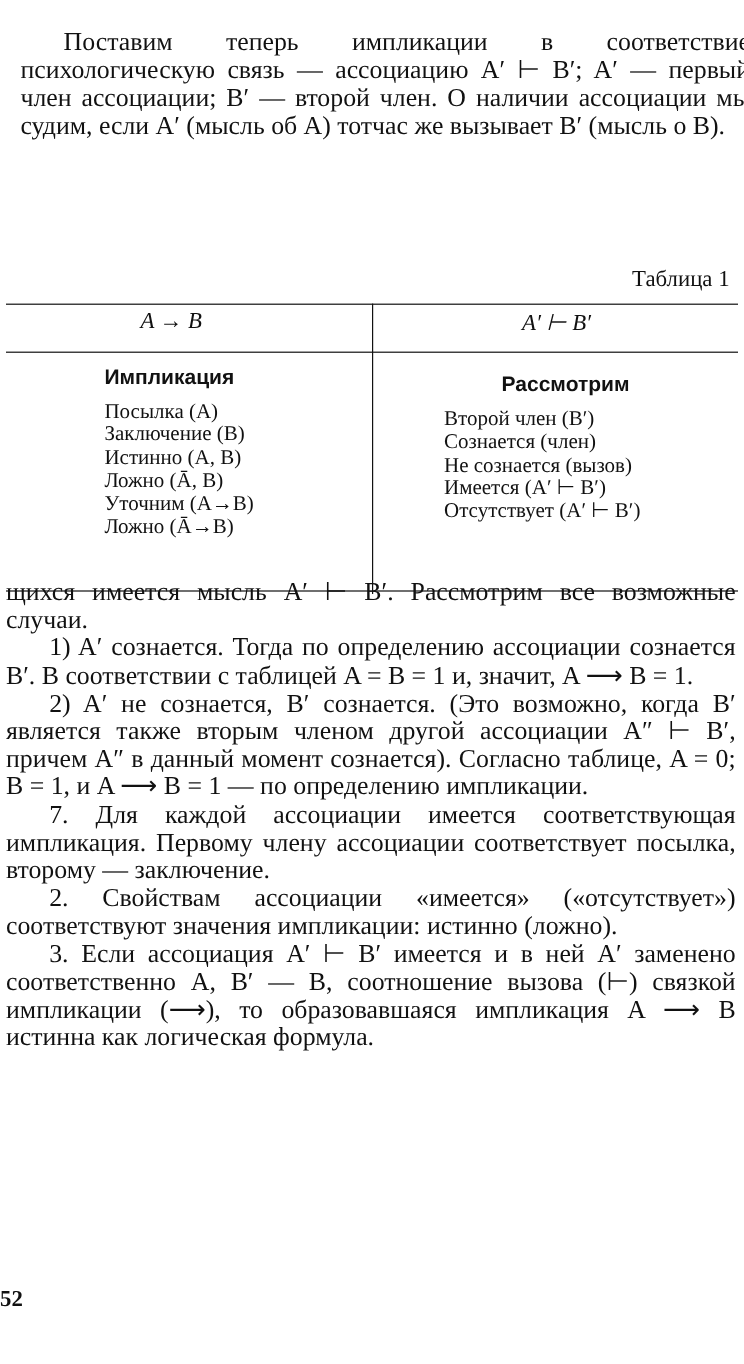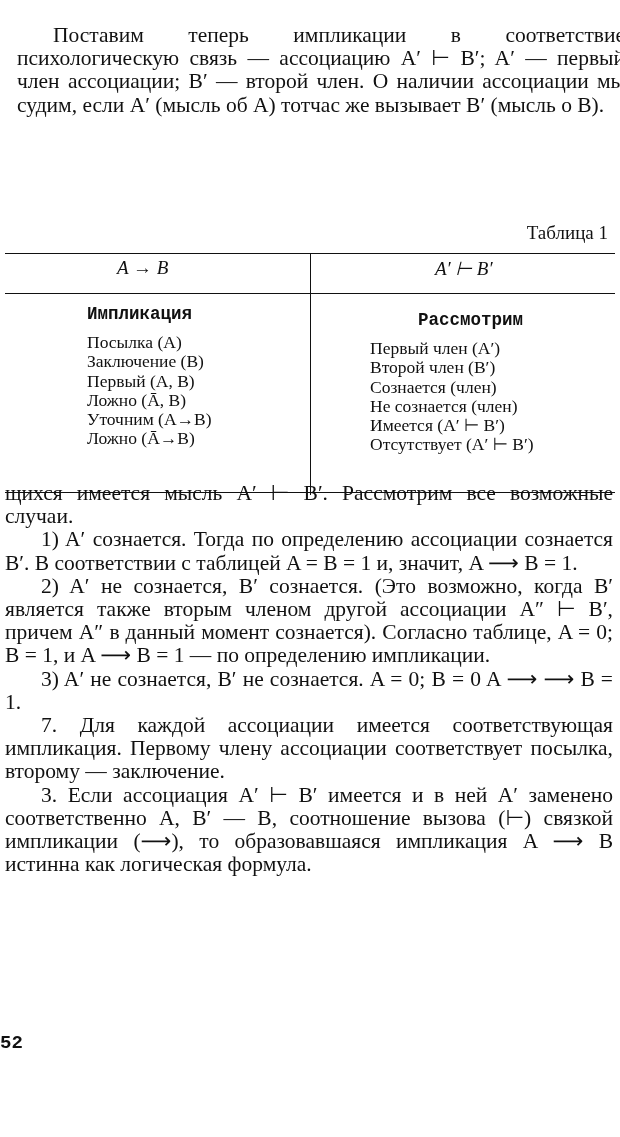--- a/index.html
+++ b/index.html
@@ -6,23 +6,23 @@
   body { width:620px; height:1137px; background:#fff; color:#111; font-family:"Liberation Serif", serif; position:relative; overflow:hidden; }
   .page { position:absolute; left:17px; top:24px; width:608px; }
   .p { font-size:21.5px; line-height:23.2px; text-align:justify; margin:0; }
   .p.ind { text-indent:36px; }
   .caption { position:absolute; right:12px; top:222px; font-size:19px; }
   .tbl { position:absolute; left:5px; top:253px; width:610px; height:242px; }
   .rule { position:absolute; left:0; right:0; border-top:1.5px solid #111; }
   .vrule { position:absolute; top:0; bottom:0; left:305px; border-left:1.5px solid #111; }
   .hcell { position:absolute; font-size:19px; font-style:italic; top:4px; }
   .col { position:absolute; font-size:17.5px; line-height:19.2px; }
-  .col .head { font-weight:bold; font-size:17.5px; margin-bottom:9px; font-family:Liberation Mono, monospace; }
+  .col .head { font-weight:bold; font-size:17.5px; margin-bottom:9px; font-family:Liberation Sans, sans-serif; }
   .lower { position:absolute; left:5px; top:482px; width:608px; }
-  .pagenum { position:absolute; left:0; top:1032px; font-weight:bold; font-size:19px; font-family:Liberation Mono, monospace; }
+  .pagenum { position:absolute; left:0; top:1072px; font-weight:bold; font-size:19px; font-family:Liberation Serif, serif; }
 </style>
 </head>
 <body>
 
 <div class="page">
   <p class="p ind">Поставим теперь импликации в соответствие психологическую связь — ассоциацию A′ ⊢ B′; A′ — первый член ассоциации; B′ — второй член. О наличии ассоциации мы судим, если A′ (мысль об A) тотчас же вызывает B′ (мысль о B).</p>
 </div>
 
 <div class="caption">Таблица 1</div>
 
@@ -30,38 +30,37 @@
   <div class="rule" style="top:0"></div>
   <div class="rule" style="top:40px"></div>
   <div class="rule" style="top:239px"></div>
   <div class="vrule"></div>
   <div class="hcell" style="left:112px">A → B</div>
   <div class="hcell" style="left:430px">A′ ⊢ B′</div>
   <div class="col" style="left:82px; top:52px">
     <div class="head">Импликация</div>
     <div>Посылка (A)</div>
     <div>Заключение (B)</div>
-    <div>Первый (A, B)</div>
+    <div>Истинно (A, B)</div>
     <div>Ложно (Ā, B)</div>
     <div>Уточним (A→B)</div>
     <div>Ложно (Ā→B)</div>
   </div>
   <div class="col" style="left:365px; top:58px">
     <div class="head" style="padding-left:48px">Рассмотрим</div>
-    <div>Первый член (A′)</div>
     <div>Второй член (B′)</div>
     <div>Сознается (член)</div>
-    <div>Не сознается (член)</div>
+    <div>Не сознается (вызов)</div>
     <div>Имеется (A′ ⊢ B′)</div>
     <div>Отсутствует (A′ ⊢ B′)</div>
   </div>
 </div>
 
 <div class="lower">
   <p class="p">щихся имеется мысль A′ ⊢ B′. Рассмотрим все возможные случаи.</p>
   <p class="p ind">1) A′ сознается. Тогда по определению ассоциации сознается B′. В соответствии с таблицей A = B = 1 и, значит, A ⟶ B = 1.</p>
   <p class="p ind">2) A′ не сознается, B′ сознается. (Это возможно, когда B′ является также вторым членом другой ассоциации A″ ⊢ B′, причем A″ в данный момент сознается). Согласно таблице, A = 0; B = 1, и A ⟶ B = 1 — по определению импликации.</p>
-  <p class="p ind">3) A′ не сознается, B′ не сознается. A = 0; B = 0 A ⟶ ⟶ B = 1.</p>
   <p class="p ind">7. Для каждой ассоциации имеется соответствующая импликация. Первому члену ассоциации соответствует посылка, второму — заключение.</p>
+  <p class="p ind">2. Свойствам ассоциации «имеется» («отсутствует») соответствуют значения импликации: истинно (ложно).</p>
   <p class="p ind">3. Если ассоциация A′ ⊢ B′ имеется и в ней A′ заменено соответственно A, B′ — B, соотношение вызова (⊢) связкой импликации (⟶), то образовавшаяся импликация A ⟶ B истинна как логическая формула.</p>
 </div>
 
 <div class="pagenum">52</div>
 
 </body></html>

